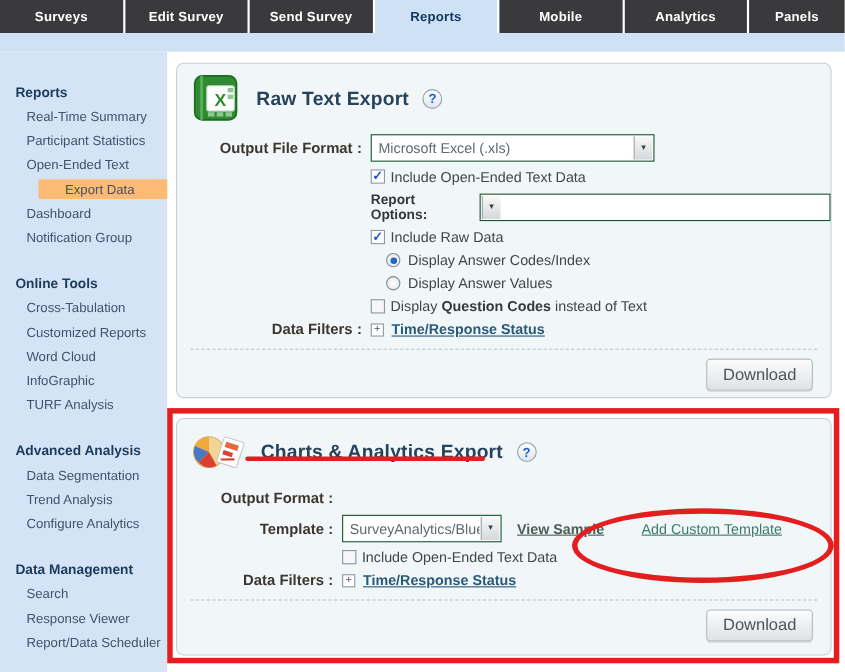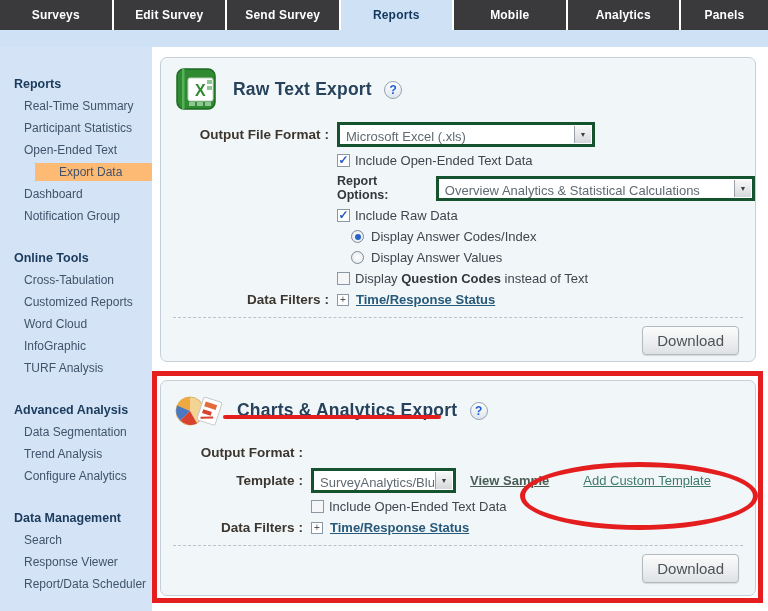--- a/index.html
+++ b/index.html
@@ -45,21 +45,21 @@
   .form-area { padding-top:10px; }
   .form-row { display:flex; align-items:center; margin-bottom:6px; }
   .lbl-col { width:168px; text-align:right; flex:0 0 168px;
              font-weight:bold; color:#3c362e; font-size:13.5px; }
   .lbl-col .colon { font-weight:bold; color:#3c362e; padding-left:4px; }
   #panel-charts .lbl-col { width:142px; flex:0 0 142px; }
   .fld-col { margin-left:8px; display:flex; align-items:center; }
 
   
   .selectbox { display:flex; align-items:stretch; background:#ffffff;
-               border:3px solid #14532d; height:25px; cursor:pointer; }
+               border:1px solid #14532d; height:25px; cursor:pointer; }
   .selectbox-text { padding:4px 8px 0 6px; font-size:13px; color:#5f6a72; white-space:nowrap;
                     overflow:hidden; }
   .selectbox-btn { width:17px; border-left:1px solid #9aa1a8; margin:1px;
                    background:linear-gradient(#f8f8f8,#d5d8db);
                    display:flex; align-items:center; justify-content:center;
                    font-size:7px; color:#3b3f44; }
   .w-fileformat { width:258px; }
   .w-reportopts { width:327px; }
   .w-ppt { width:128px; }
   .w-template { width:145px; }
@@ -188,21 +188,20 @@
         <span class="checkbox">✓</span>
         <span class="opt-label">Include Open-Ended Text Data</span>
       </div>
     </div>
 
     <div class="form-row">
       <div class="lbl-col"></div>
       <div class="fld-col">
         <span class="small-bold-label">Report Options:</span>
         <div class="selectbox w-reportopts">
-          <span class="selectbox-text" style="flex:1">Overview Analytics &amp; Statistical Calculations</span>
           <span class="selectbox-btn">▼</span>
         </div>
       </div>
     </div>
 
     <div class="form-row">
       <div class="lbl-col"></div>
       <div class="fld-col">
         <span class="checkbox">✓</span>
         <span class="opt-label">Include Raw Data</span>

